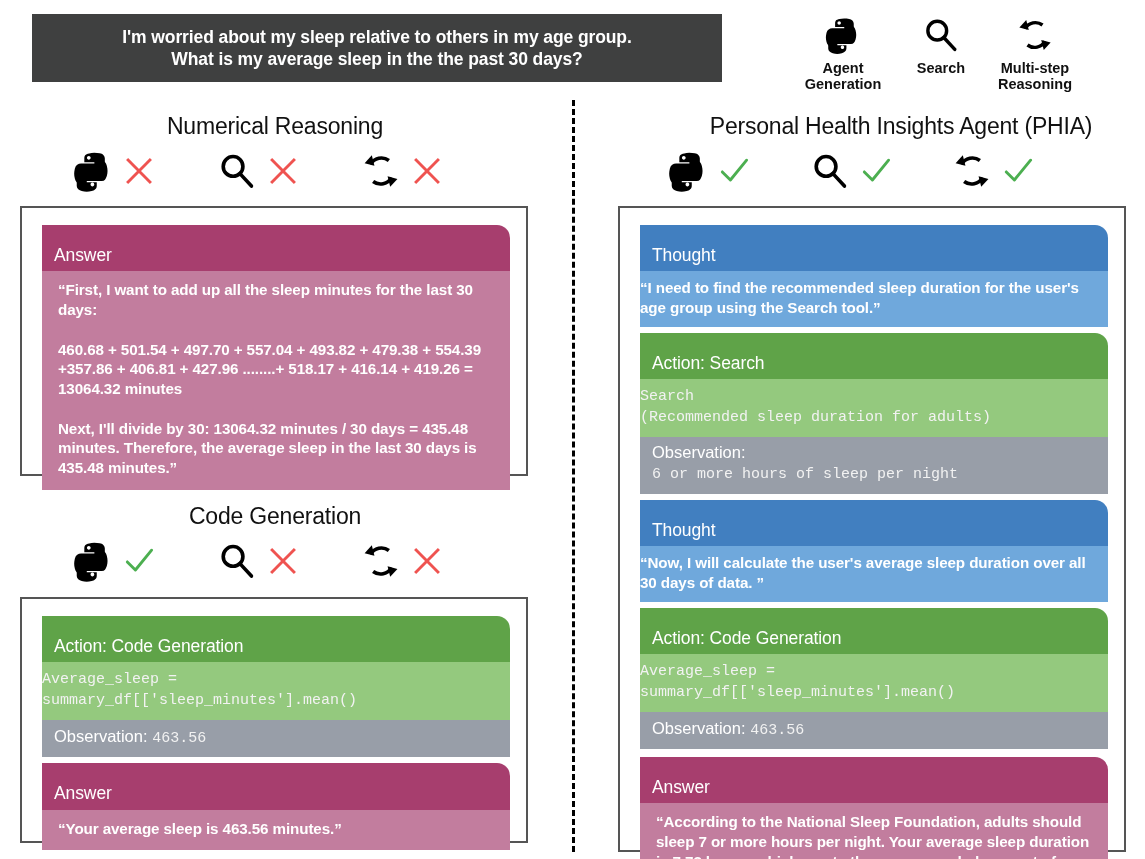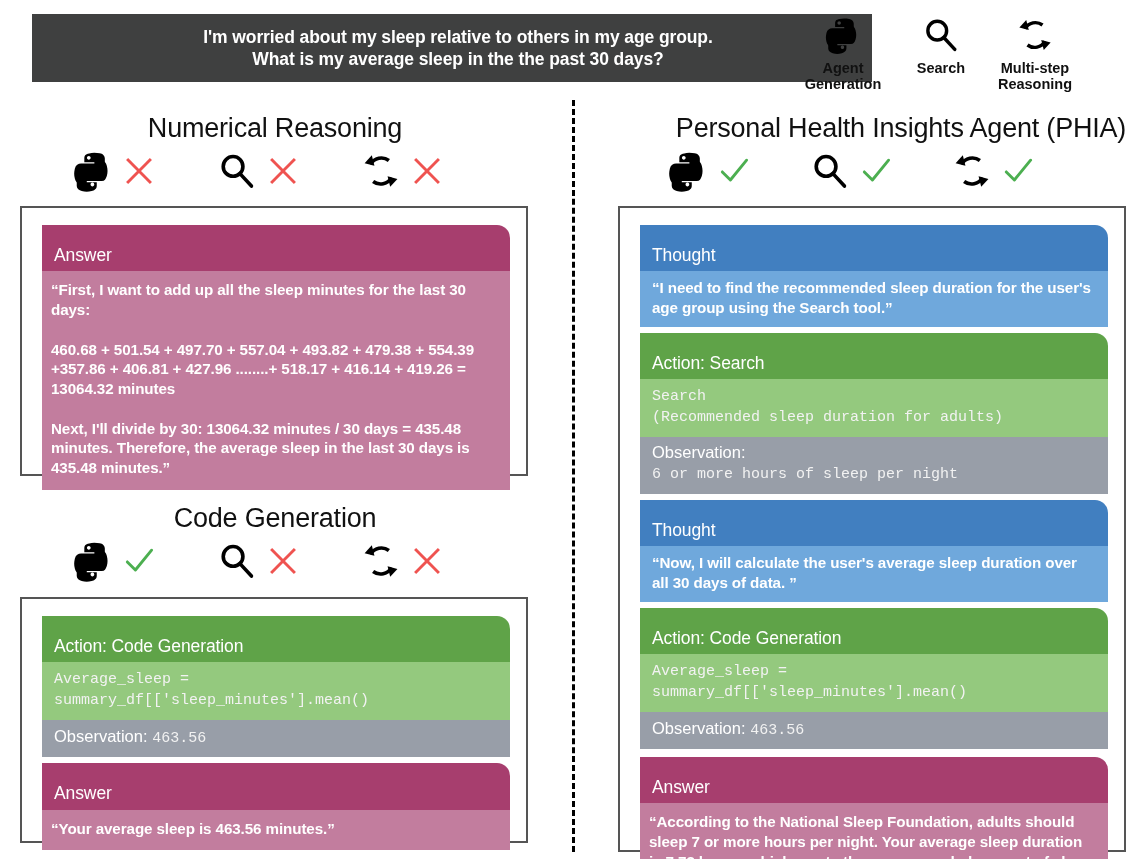--- a/index.html
+++ b/index.html
@@ -8,47 +8,46 @@
     background:#ffffff;
     font-family:"Liberation Sans", sans-serif;
     color:#111;
     position:relative;
     overflow:hidden;
   }
   .stage{position:absolute;left:0;top:0;width:1145px;height:859px;}
 
   
   .query-banner{
-    position:absolute;left:32px;top:14px;width:828px;height:68px;
+    position:absolute;left:32px;top:14px;width:690px;height:68px;
     background:#3f4040;color:#fff;
     display:flex;flex-direction:column;align-items:center;justify-content:center;
     text-align:center;line-height:1.28;font-size:17.5px;font-weight:600;
     letter-spacing:-0.1px;
-    padding-left:12px;
   }
   .query-banner div{white-space:nowrap;}
 
   
   .legend{position:absolute;left:795px;top:12px;width:300px;height:90px;}
   .legend-item{position:absolute;text-align:center;width:96px;}
   .legend-item .lg-ico{height:46px;display:flex;align-items:center;justify-content:center;}
   .legend-item .lg-txt{font-size:14.5px;line-height:1.12;font-weight:600;margin-top:2px;}
   .lg-1{left:0px;top:0px;}
   .lg-2{left:98px;top:0px;}
   .lg-3{left:192px;top:0px;}
 
   
   .divider{
     position:absolute;left:572px;top:100px;width:0;height:752px;
     border-left:3px dashed #000;
   }
 
   
   .col-title{
-    position:absolute;text-align:center;font-size:27px;font-weight:400;
+    position:absolute;text-align:center;font-size:23px;font-weight:400;
     color:#111;letter-spacing:-0.2px;white-space:nowrap;
   }
   #title-numerical{left:0px;top:113px;width:550px;}
   #title-codegen{left:0px;top:503px;width:550px;}
   #title-phia{left:636px;top:113px;width:530px;}
 
   
   .mark-row{position:absolute;display:flex;align-items:center;}
   .mk-group{display:flex;align-items:center;}
   .mk-icon{width:46px;height:46px;display:flex;align-items:center;justify-content:center;}
@@ -68,23 +67,23 @@
   
   .blk-head{
     color:#fff;font-size:17.5px;font-weight:400;
     padding:20px 12px 5px 12px;
     border-top-right-radius:13px;
     letter-spacing:-0.1px;
     line-height:1.22;
   }
   .blk-body{
     color:#fff;font-size:15.2px;font-weight:600;
-    padding:7px 12px 9px 12px;line-height:1.30;letter-spacing:-0.1px;
-  }
-  .blk-body.pad-lg{padding:9px 12px 12px 9px;}
+    padding:7px 12px 9px 0;line-height:1.30;letter-spacing:-0.1px;
+  }
+  .blk-body.pad-lg{padding:9px 12px 12px 16px;}
   .mono{
     font-family:"Liberation Mono", monospace;
     font-weight:400;font-size:15px;line-height:1.40;
     color:#f2f2f2;letter-spacing:0px;
     white-space:pre-wrap;
   }
   .obs-row{
     color:#fff;font-size:16.5px;font-weight:400;
     padding:6px 12px 8px 12px;line-height:1.32;
   }

